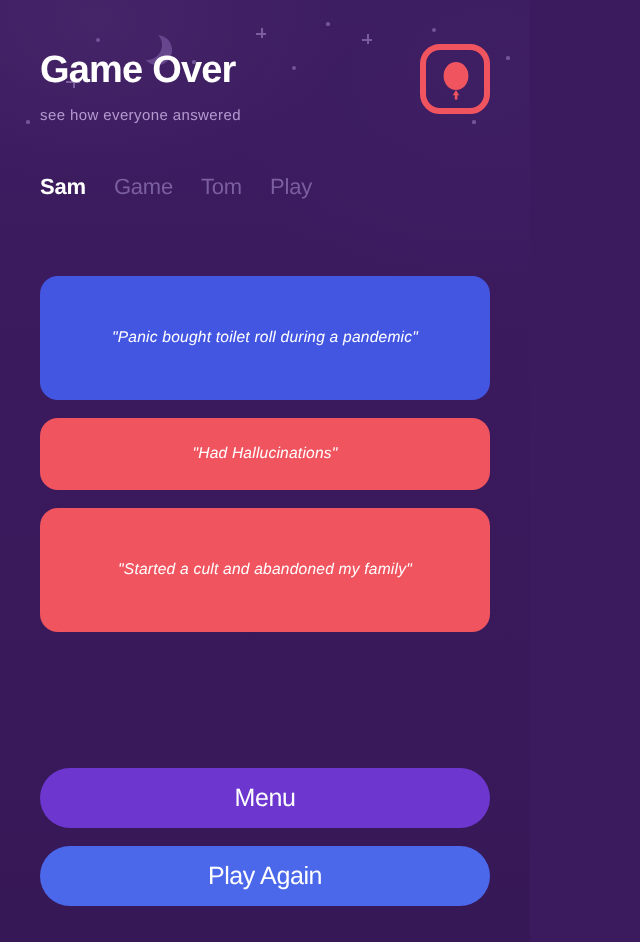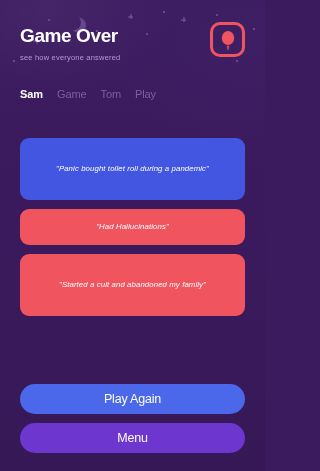--- a/index.html
+++ b/index.html
@@ -177,17 +177,17 @@
     <div class="tab">Play</div>
   </div>
 
   <div class="cards">
     <div class="card tall blue">"Panic bought toilet roll during a pandemic"</div>
     <div class="card short red">"Had Hallucinations"</div>
     <div class="card tall red">"Started a cult and abandoned my family"</div>
   </div>
 
   <div class="actions">
+    <button class="btn btn-menu">Menu</button>
     <button class="btn btn-play">Play Again</button>
-    <button class="btn btn-menu">Menu</button>
   </div>
 
 </div>
 
 </body></html>

